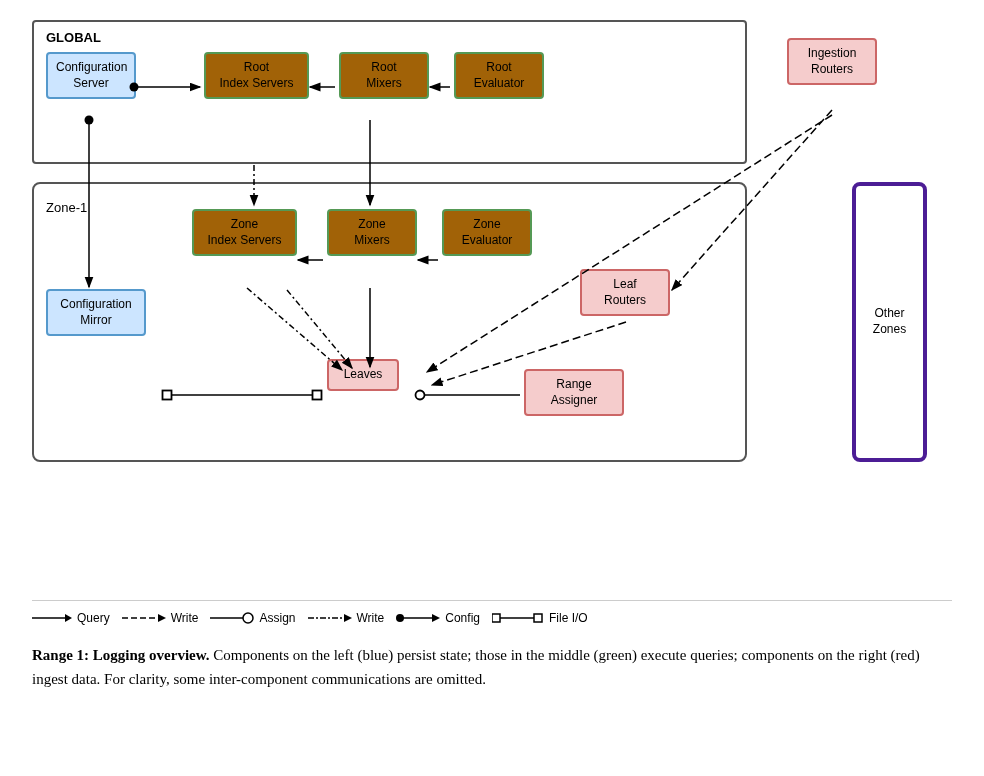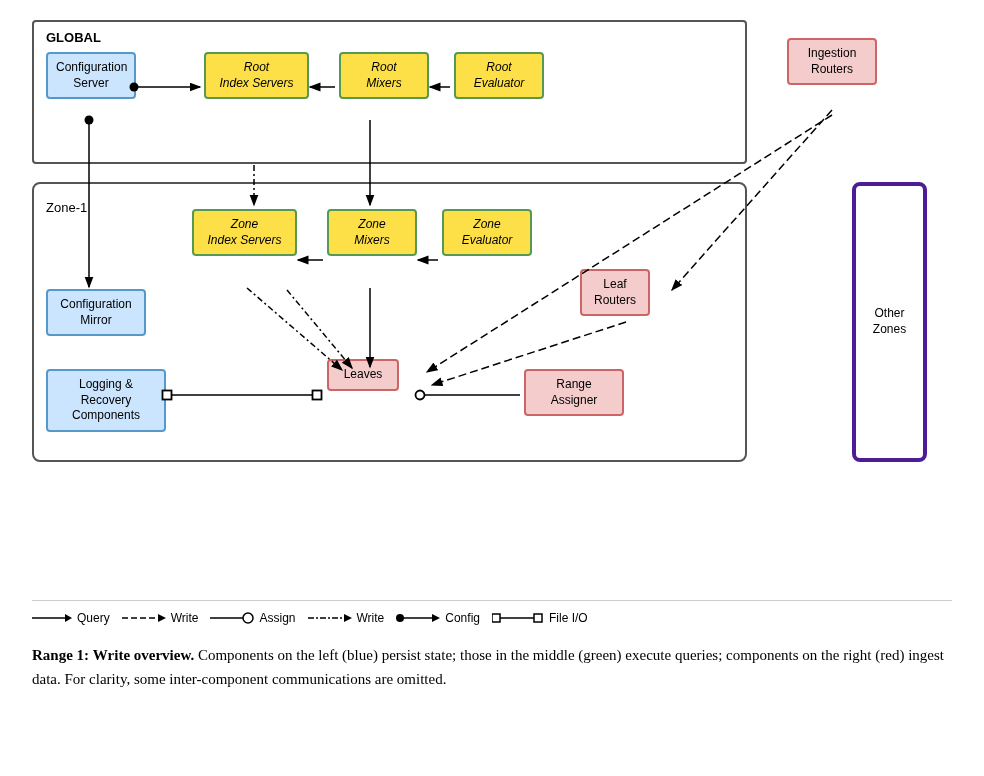--- a/index.html
+++ b/index.html
@@ -44,23 +44,22 @@
       font-family: Arial, sans-serif;
       text-align: center;
       line-height: 1.3;
       white-space: nowrap;
     }
     .comp-blue {
       background: #cce5ff;
       border-color: #5599cc;
     }
     .comp-green {
-      background: #fde047;
+      background: #a16207;
       border-color: #559955;
-      font-style: italic;
     }
     .comp-red {
       background: #f5cccc;
       border-color: #cc6666;
     }
     .comp-red-ing {
       background: #f5cccc;
       border-color: #cc6666;
     }
 
@@ -165,29 +164,25 @@
       <div class="abs comp comp-green" style="left:408px; top:25px; width:90px; padding:6px 8px;">
         <span style="white-space:pre-line;">Zone
 Evaluator</span>
       </div>
 
       <div class="abs comp comp-blue" style="left:12px; top:105px; width:100px; padding:6px 8px;">
         <span style="white-space:pre-line;">Configuration
 Mirror</span>
       </div>
 
-      <div class="abs comp comp-red" style="left:546px; top:85px; width:70px; padding:6px 8px;">
+      <div class="abs comp comp-red" style="left:546px; top:85px; width:90px; padding:6px 8px;">
         <span style="white-space:pre-line;">Leaf
 Routers</span>
       </div>
 
-      <div class="abs comp comp-blue" style="left:12px; top:185px; width:120px; padding:6px 8px;">
-        <span style="white-space:pre-line;">Logging &amp; Recovery
-Components</span>
-      </div>
 
       <div class="abs comp comp-red" style="left:293px; top:175px; width:72px; padding:6px 8px;">
         <span style="white-space:pre-line;">Leaves</span>
       </div>
 
       <div class="abs comp comp-red" style="left:490px; top:185px; width:100px; padding:6px 8px;">
         <span style="white-space:pre-line;">Range
 Assigner</span>
       </div>
     </div>
@@ -301,16 +296,16 @@
         <rect x="0" y="3" width="8" height="8" stroke="#000" fill="white" stroke-width="1.5"></rect>
         <line x1="8" y1="7" x2="42" y2="7" stroke="#000" stroke-width="1.5"></line>
         <rect x="42" y="3" width="8" height="8" stroke="#000" fill="white" stroke-width="1.5"></rect>
       </svg>
       <span>File I/O</span>
     </div>
   </div>
 
   <div class="caption">
     <strong>Range 1:</strong>
-    <strong>Write overview.</strong>
+    <strong>Logging overview.</strong>
     <span> Components on the left (blue) persist state; those in the middle (green) execute queries; components on the right (red) ingest data.  For clarity, some inter-component communications are omitted.</span>
   </div>
 </div>
 
 </body></html>

